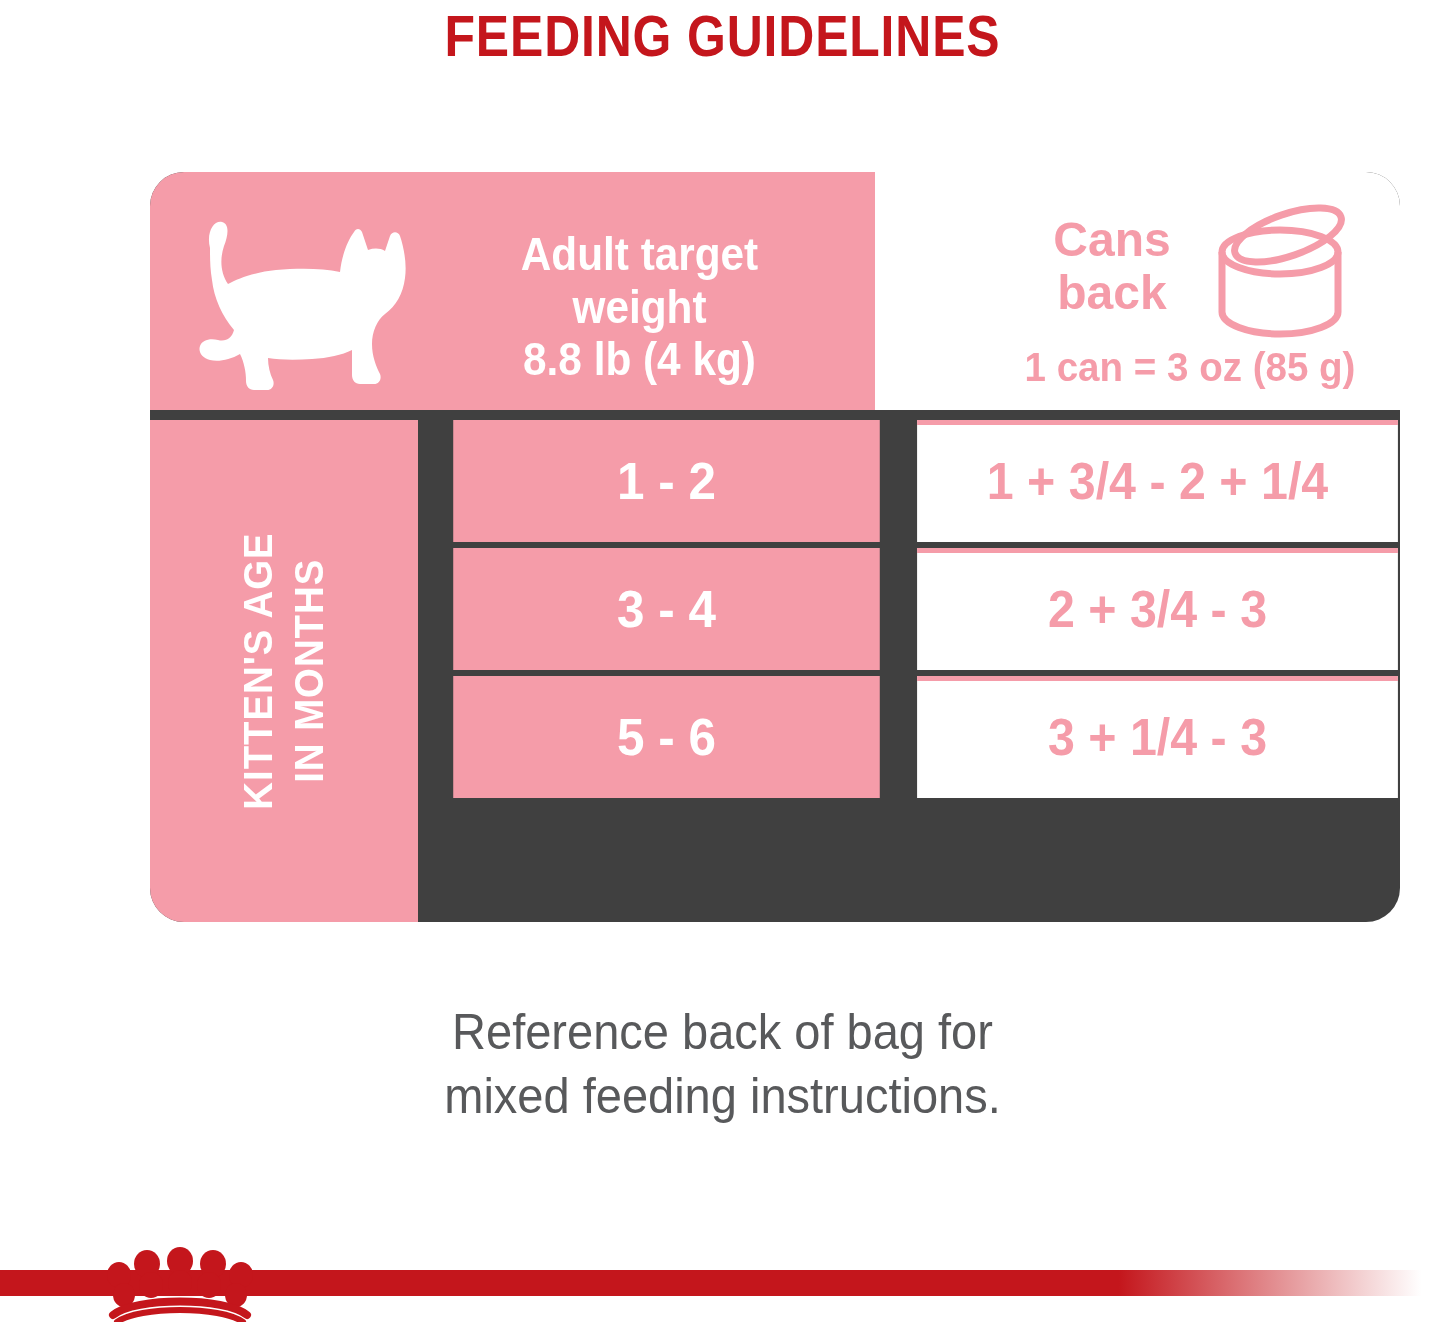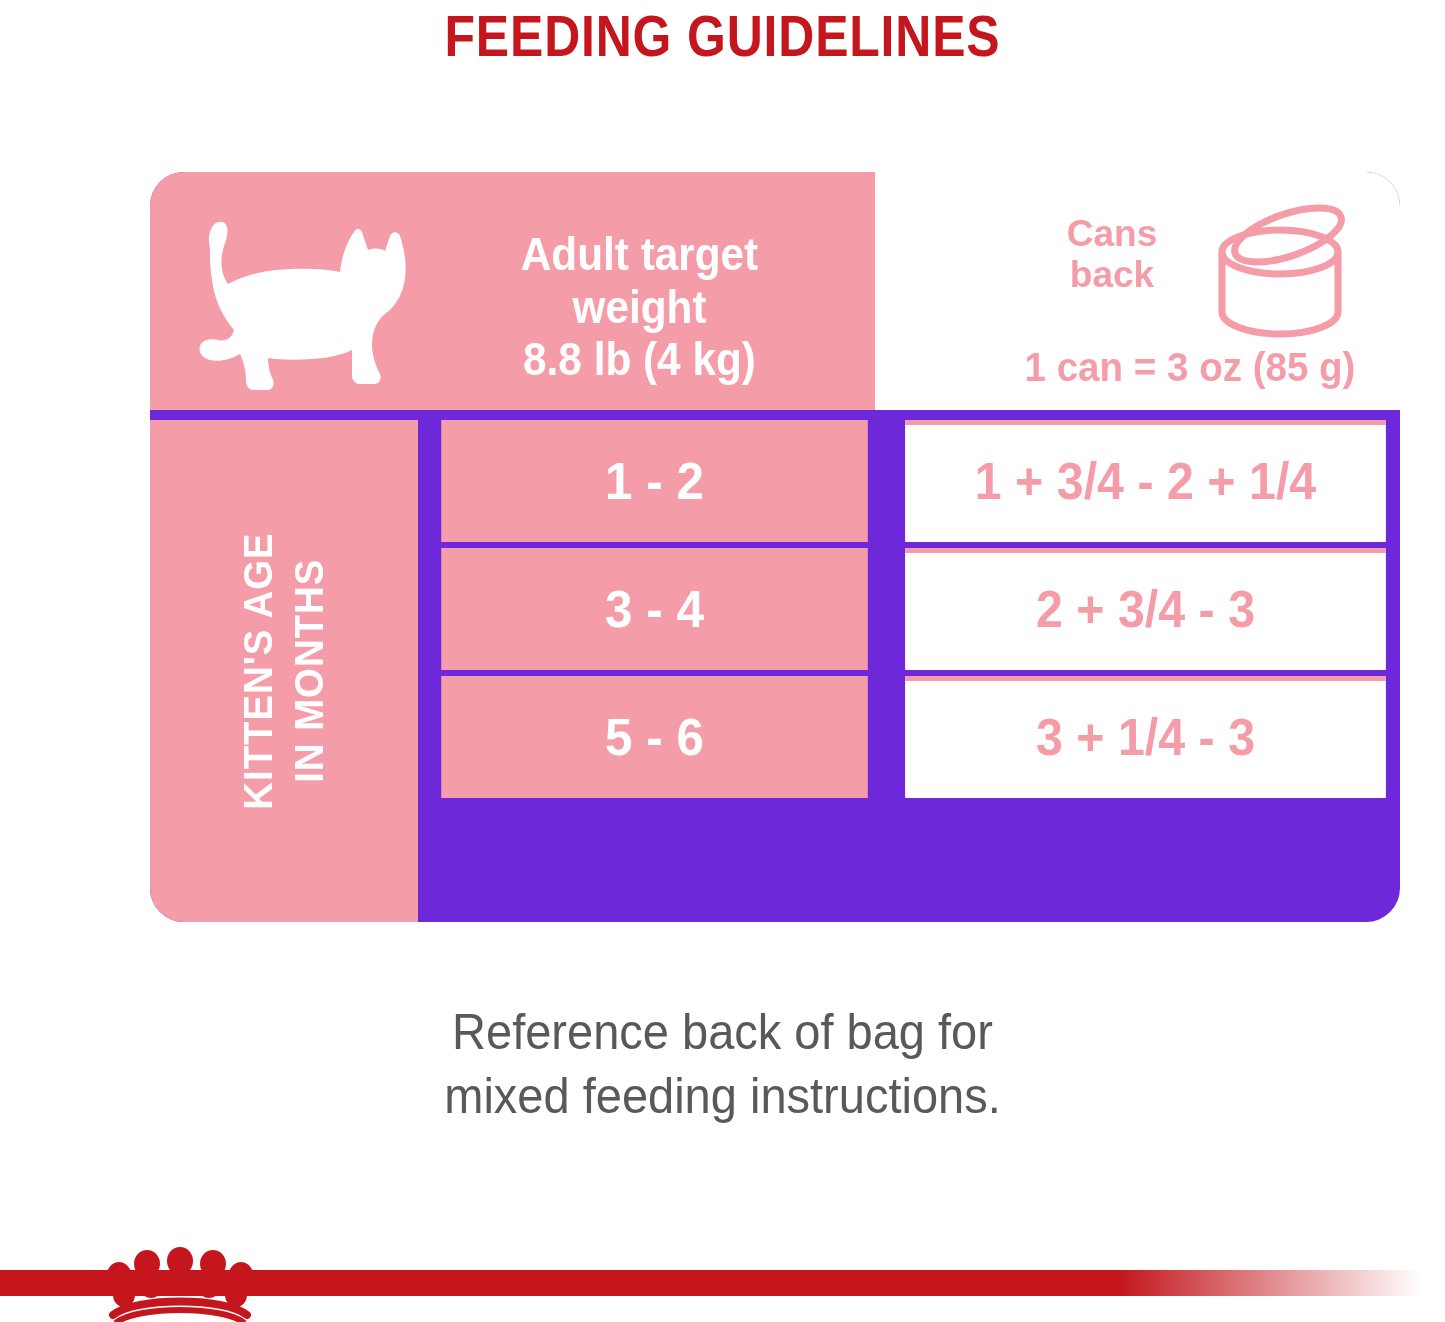--- a/index.html
+++ b/index.html
@@ -25,21 +25,21 @@
     white-space:nowrap;
   }
 
   
   #card{
     position:absolute;
     left:150px;top:172px;
     width:1250px;height:750px;
     border-radius:34px;
     overflow:hidden;
-    background:#6d28d9;
+    background:#404040;
   }
 
   
   .hdr-pink{
     position:absolute;left:0;top:0;
     width:725px;height:238px;
     background:#F59CA9;
   }
   .hdr-white{
     position:absolute;left:725px;top:0;
@@ -94,21 +94,21 @@
     font-size:43px;font-weight:bold;
     letter-spacing:-1px;
     white-space:nowrap;
   }
 
   
   #cans-only{
     position:absolute;left:862px;top:42px;
     width:200px;
     color:#F59CA9;
-    font-size:37px;line-height:1.1;
+    font-size:48px;line-height:1.1;
     font-weight:bold;
     text-align:center;
     white-space:nowrap;
   }
   #can-icon{
     position:absolute;left:1050px;top:28px;
     width:160px;height:155px;
   }
   #can-eq{
     position:absolute;left:840px;top:172px;
@@ -143,21 +143,21 @@
   }
   #agecol .rot span{
     color:#ffffff;
     font-size:40px;
     font-weight:bold;
     letter-spacing:1px;
     line-height:1.28;
     transform:scaleX(0.96);
   }
 
-  .row{position:absolute;left:4px;width:1250px;height:122px;}
+  .row{position:absolute;left:16px;width:1250px;height:122px;}
   .row .age{
     position:absolute;left:276px;top:0;
     width:449px;height:122px;
     background:#F59CA9;
     display:flex;align-items:center;justify-content:center;
     color:#ffffff;
     font-size:52px;font-weight:bold;
     transform:scaleX(0.95);
     transform-origin:center center;
   }

